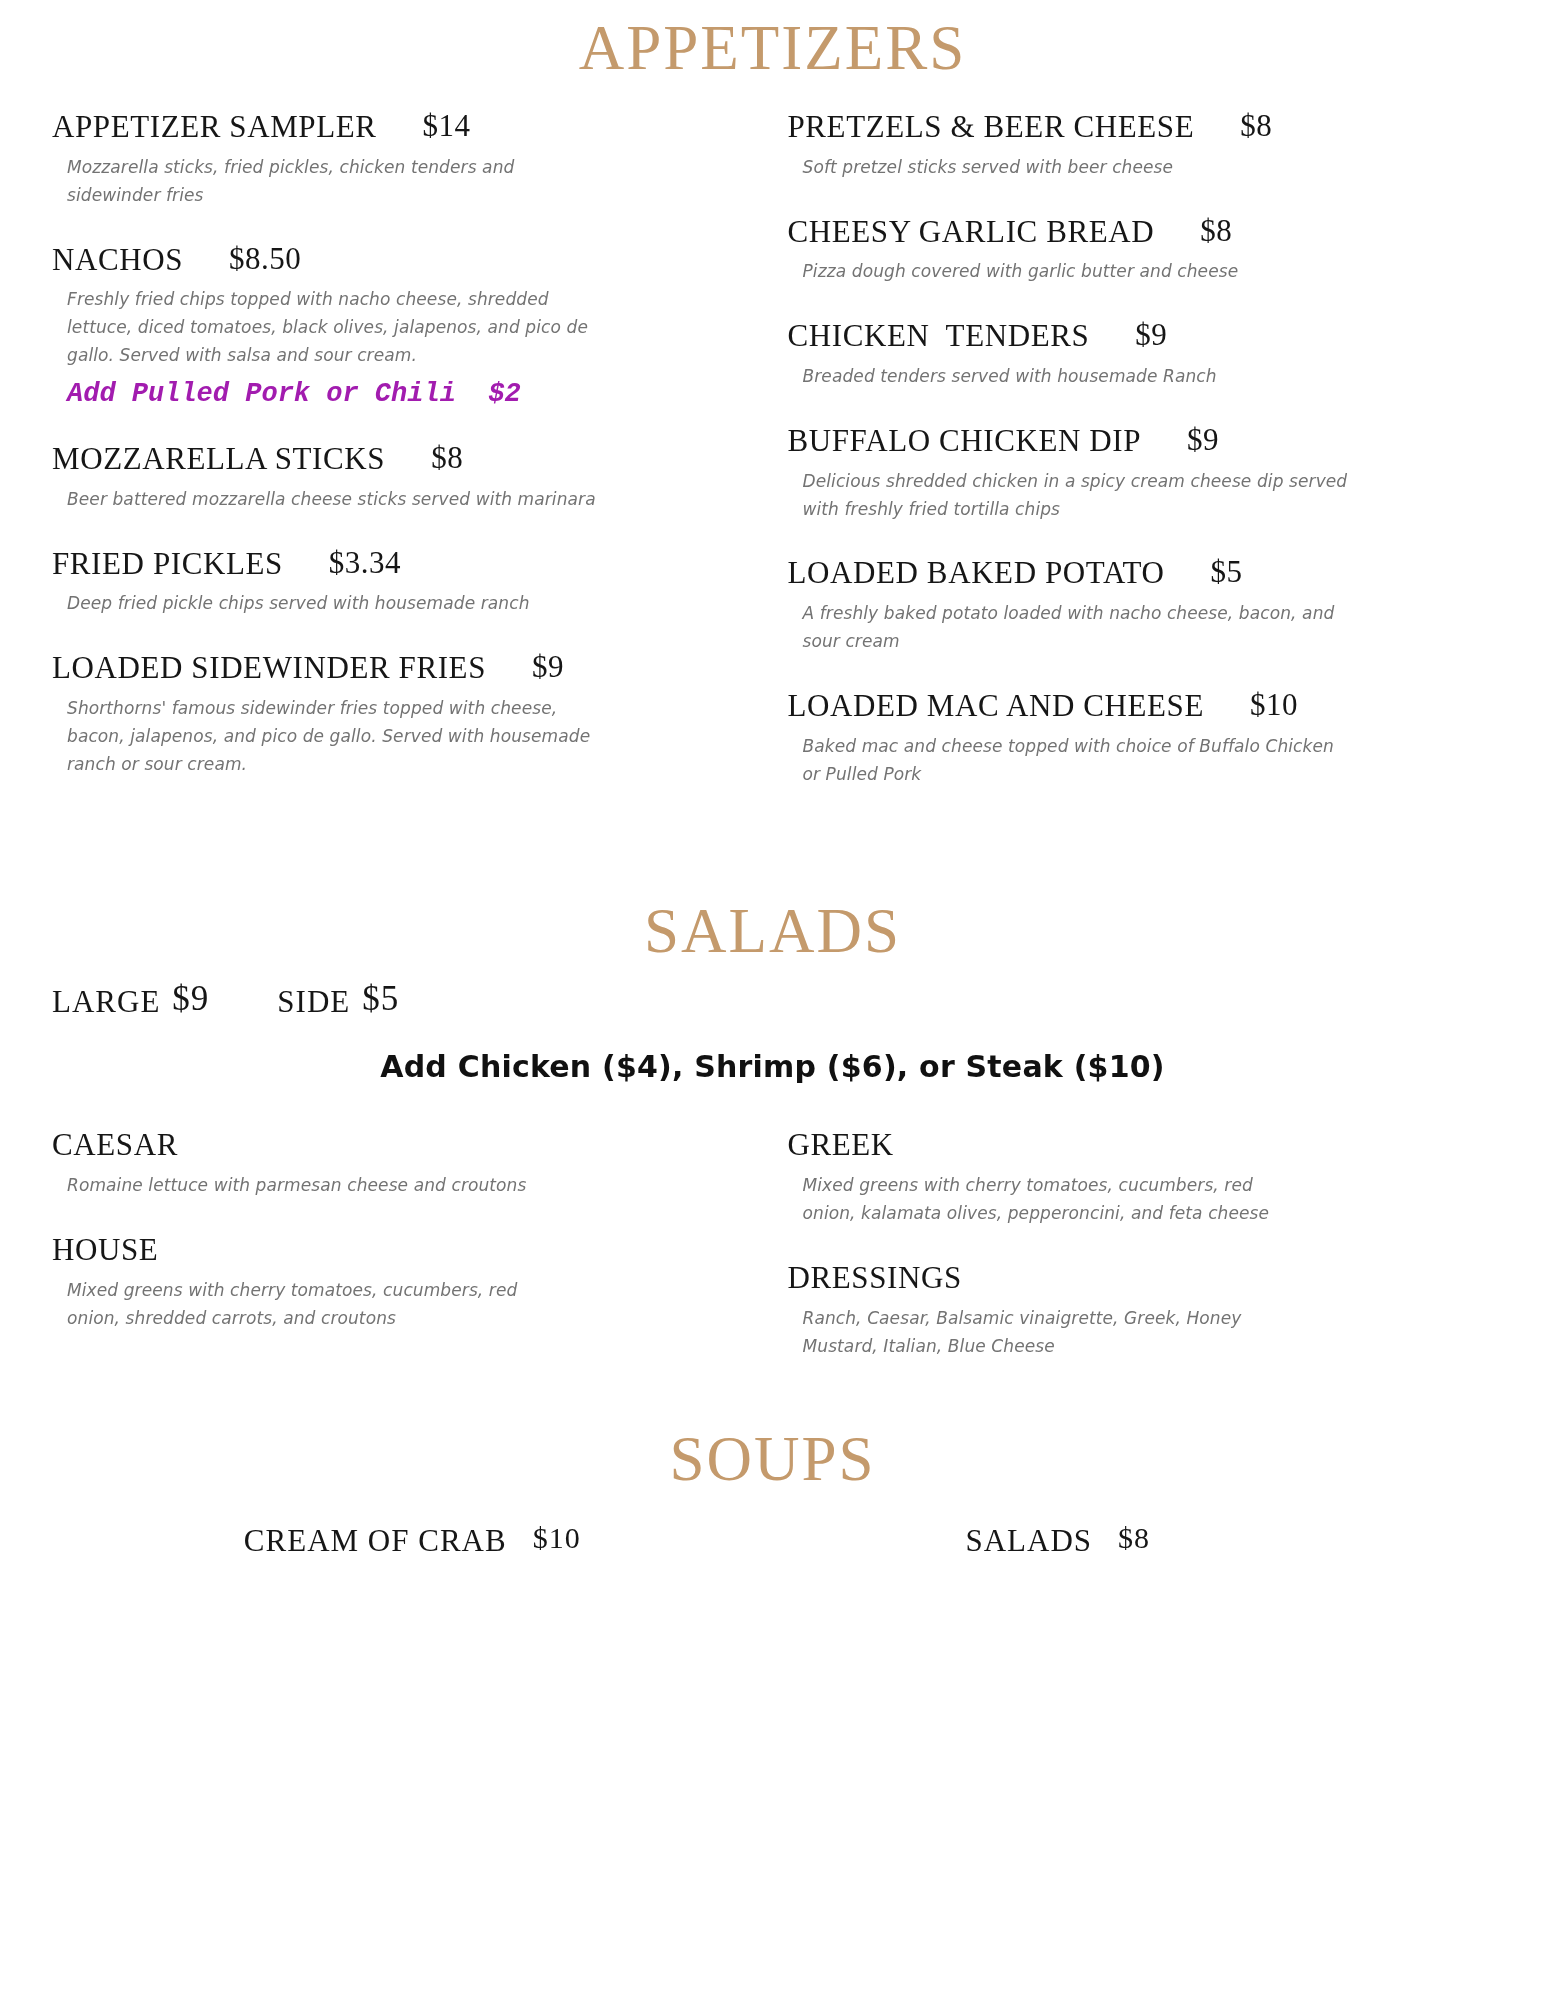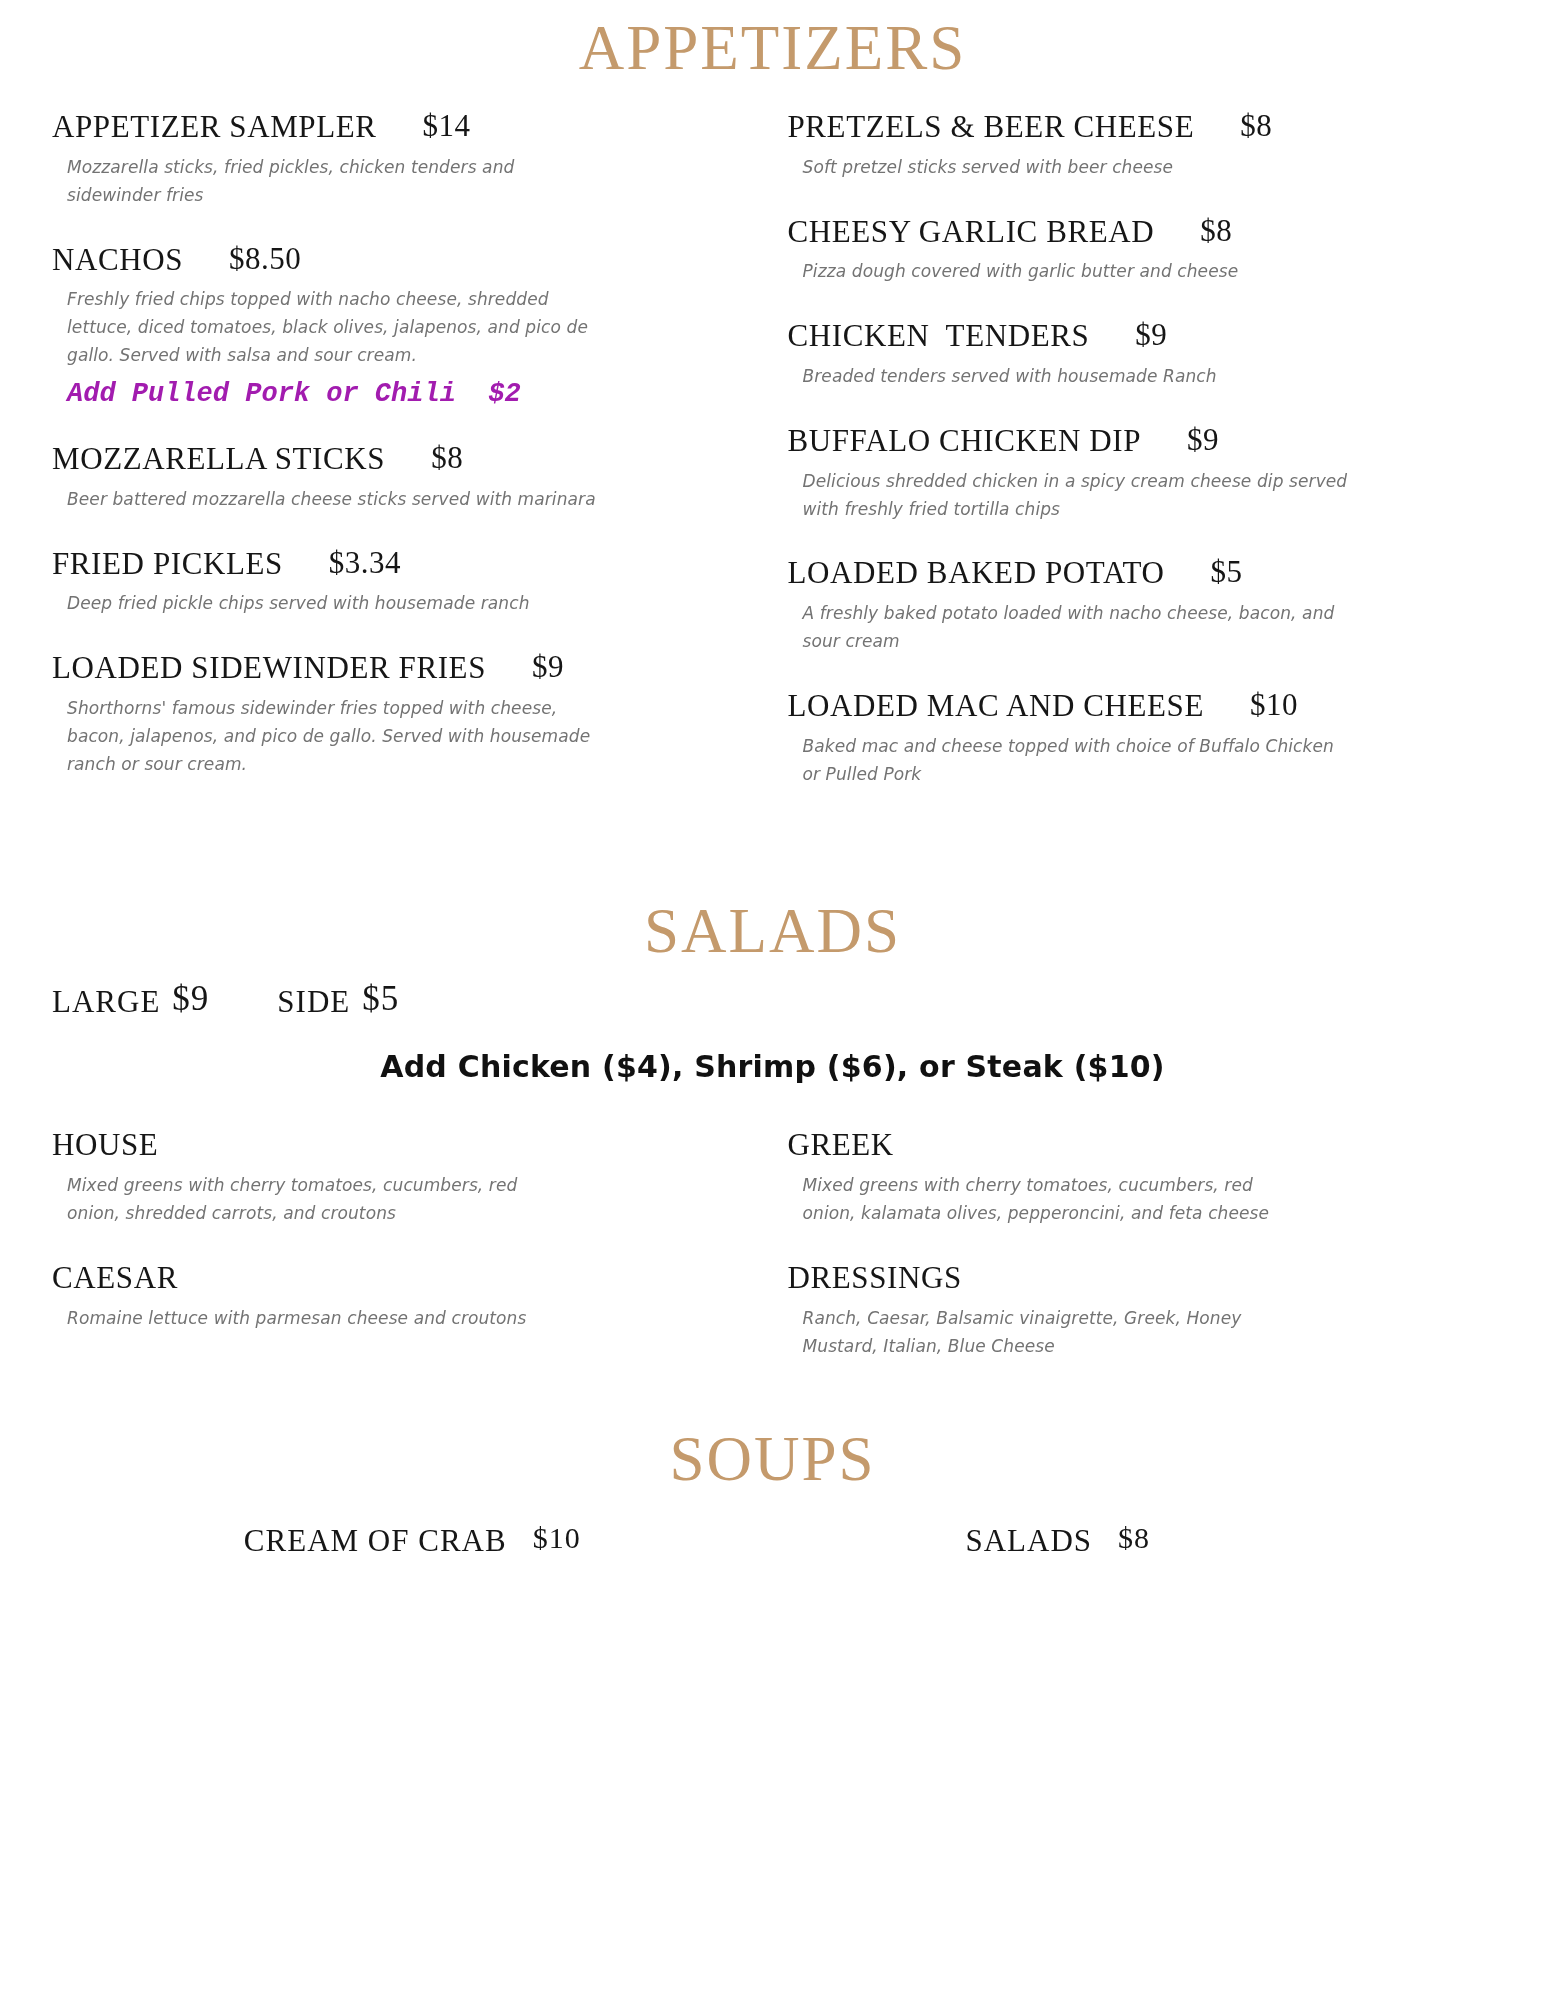--- a/index.html
+++ b/index.html
@@ -206,26 +206,26 @@
     <div class="salads-sizes">
       <span class="size-group"><span>LARGE</span><span class="size-price">$9</span></span><span class="size-group side"><span>SIDE</span><span class="size-price">$5</span></span>
     </div>
 
     <div class="salads-addons">Add Chicken ($4), Shrimp ($6), or Steak ($10)</div>
 
     <div class="columns salads-columns">
 
       <div class="col col-left">
         <div class="menu-item">
+          <div class="item-header"><span>CAESAR</span></div>
+          <div class="item-desc salad-desc-width">Romaine lettuce with parmesan cheese and croutons</div>
+        </div>
+        <div class="menu-item">
           <div class="item-header"><span>HOUSE</span></div>
           <div class="item-desc salad-desc-width">Mixed greens with cherry tomatoes, cucumbers, red onion, shredded carrots, and croutons</div>
-        </div>
-        <div class="menu-item">
-          <div class="item-header"><span>CAESAR</span></div>
-          <div class="item-desc salad-desc-width">Romaine lettuce with parmesan cheese and croutons</div>
         </div>
       </div>
 
       <div class="col col-right">
         <div class="menu-item">
           <div class="item-header"><span>GREEK</span></div>
           <div class="item-desc salad-desc-width">Mixed greens with cherry tomatoes, cucumbers, red onion, kalamata olives, pepperoncini, and feta cheese</div>
         </div>
         <div class="menu-item">
           <div class="item-header"><span>DRESSINGS</span></div>

